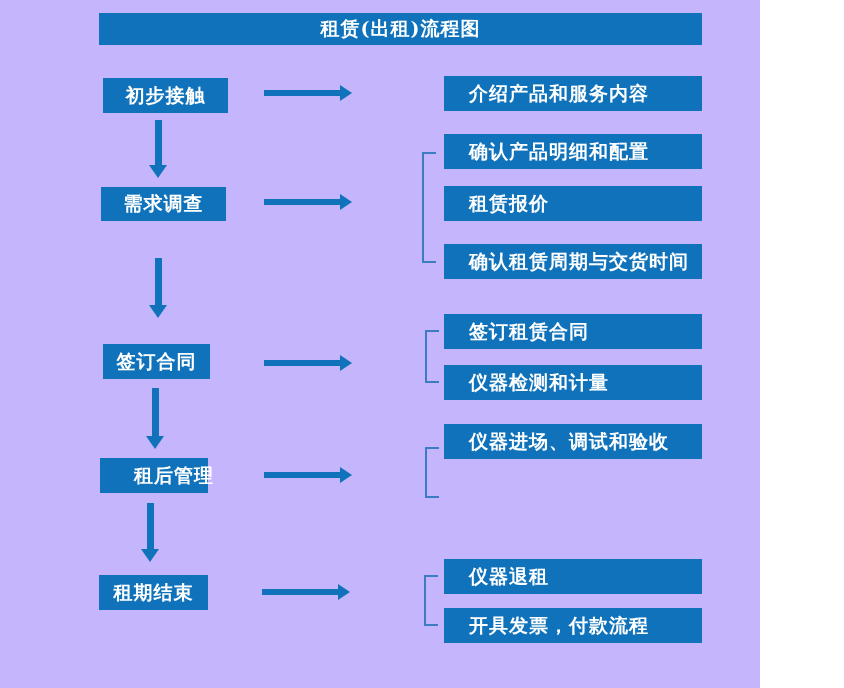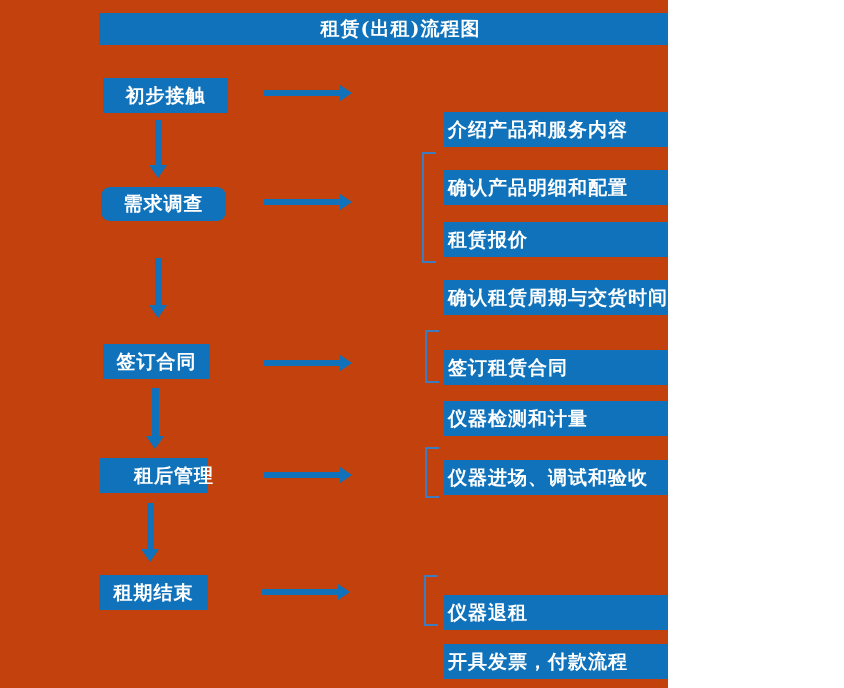--- a/index.html
+++ b/index.html
@@ -2,23 +2,23 @@
 <html><head>
 <meta charset="utf-8">
 <style>
   html, body {
     margin: 0;
     padding: 0;
     background: #ffffff;
   }
   #canvas {
     position: relative;
-    width: 668px;
+    width: 760px;
     height: 688px;
-    background: #c2410c;
+    background: #c4b5fd;
     overflow: hidden;
     font-family: "DejaVu Serif", "Liberation Serif", serif;
   }
   .blue-box {
     position: absolute;
     background: #0f72ba;
     color: #ffffff;
     font-weight: bold;
     font-size: 19px;
     display: flex;
@@ -31,23 +31,22 @@
     left: 99px; top: 13px;
     width: 603px; height: 32px;
     justify-content: center;
   }
   .step-box {
     justify-content: center;
   }
   .detail-box {
     left: 444px;
     width: 258px; height: 35px;
-    padding-left: 4px;
+    padding-left: 25px;
     justify-content: flex-start;
-    margin-top: 36px;
   }
   
   .down-arrow {
     position: absolute;
     width: 18px;
   }
   .down-arrow .shaft {
     margin: 0 auto;
     width: 7px;
     background: #0f72ba;
@@ -89,21 +88,21 @@
   }
 </style>
 </head>
 <body>
 
 <div id="canvas">
 
   <div class="blue-box title-bar">租赁(出租)流程图</div>
 
   <div class="blue-box step-box" style="left:103px; top:78px;  width:125px; height:35px;">初步接触</div>
-  <div class="blue-box step-box" style="left:101px; top:187px; width:125px; height:34px;border-radius:9px;">需求调查</div>
+  <div class="blue-box step-box" style="left:101px; top:187px; width:125px; height:34px;">需求调查</div>
   <div class="blue-box step-box" style="left:103px; top:344px; width:107px; height:35px;">签订合同</div>
   <div class="blue-box step-box" style="left:100px; top:458px; width:108px; height:35px;padding-left:40px;">租后管理</div>
   <div class="blue-box step-box" style="left:99px;  top:575px; width:109px; height:35px;">租期结束</div>
 
   <div class="blue-box detail-box" style="top:76px;">介绍产品和服务内容</div>
   <div class="blue-box detail-box" style="top:134px;">确认产品明细和配置</div>
   <div class="blue-box detail-box" style="top:186px;">租赁报价</div>
   <div class="blue-box detail-box" style="top:244px;text-align:center;">确认租赁周期与交货时间</div>
   <div class="blue-box detail-box" style="top:314px;">签订租赁合同</div>
   <div class="blue-box detail-box" style="top:365px;">仪器检测和计量</div>

